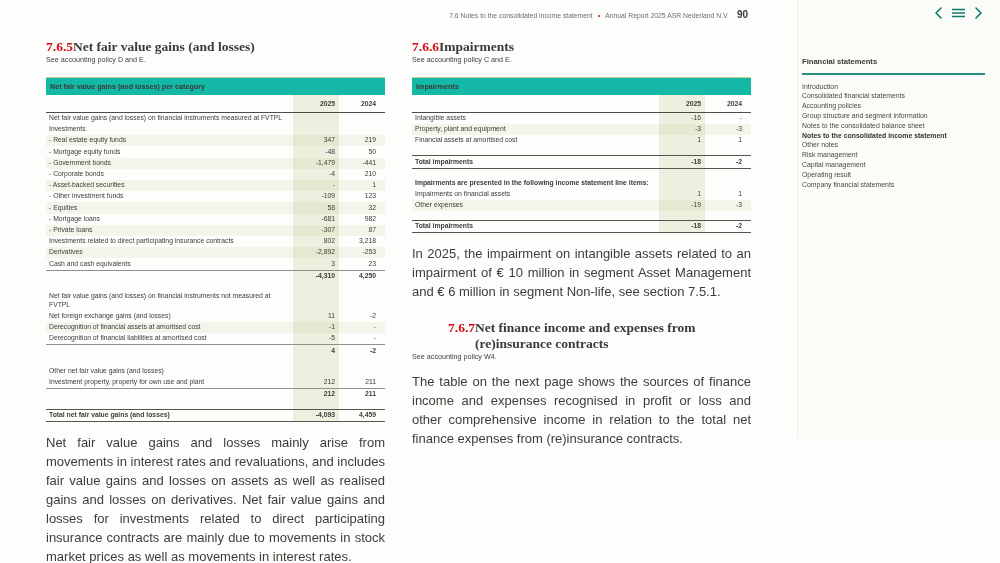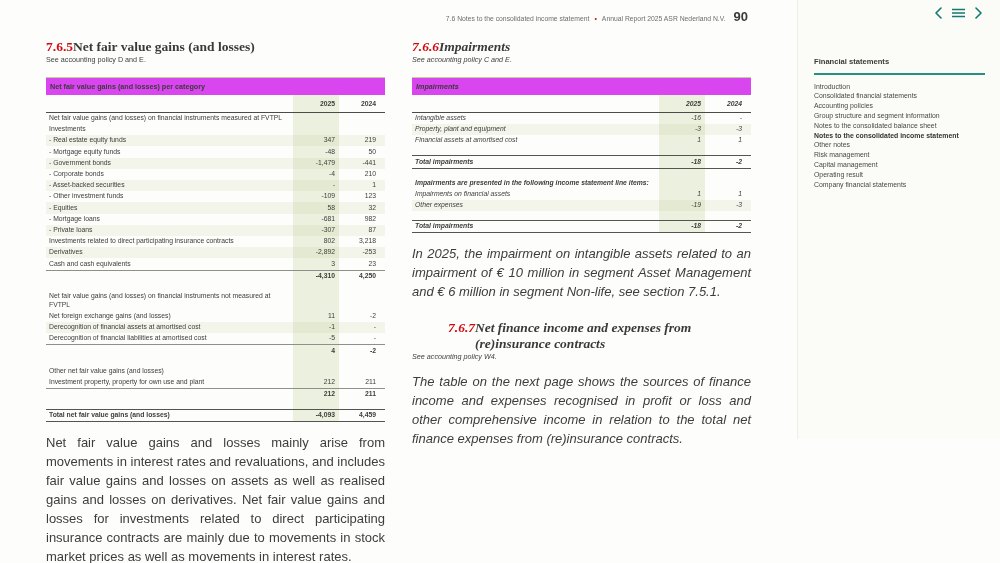--- a/index.html
+++ b/index.html
@@ -2,49 +2,49 @@
 <html><head>
 <meta charset="utf-8">
 <style>
   * { margin:0; padding:0; box-sizing:border-box; }
   html,body { width:1000px; height:563px; overflow:hidden; }
   body { font-family:"Liberation Sans", sans-serif; background:#fdfdfb; color:#3d3d3b; position:relative; }
 
   
   .topline { position:absolute; top:9px; left:0; width:748px; text-align:right; font-size:6.8px; color:#6e6e6c; }
   .topline .bullet { color:#d20a11; margin:0 5px; font-size:7px; }
-  .topline .pageno { font-weight:bold; font-size:13px; color:#3a3a38; margin-left:8px;margin-top:14px; }
+  .topline .pageno { font-weight:bold; font-size:10px; color:#3a3a38; margin-left:8px;margin-top:14px; }
 
   
   .nav-controls { position:absolute; top:7px; right:17px; display:flex; align-items:center; gap:10px; z-index:5; }
   .nav-btn { background:none; border:0; padding:0; color:#127a70; cursor:pointer; display:flex; align-items:center; }
 
   
-  .sidebar { position:absolute; left:797px; top:0; width:203px; height:439px; background:#fbfbf7; border-left:1px solid #efefe9; padding:57px 15px 0 16px; }
+  .sidebar { position:absolute; left:797px; top:0; width:203px; height:439px; background:#fbfbf7; border-left:1px solid #efefe9; padding:57px 15px 0 4px; }
   .sidebar-title { font-size:7.6px; font-weight:bold; color:#3a3a38; padding-bottom:7px; border-bottom:2px solid #2a8f83; }
   .sidebar-list { margin-top:7px; }
   .sidebar-item { font-size:6.9px; color:#474745; padding:0.6px 0; line-height:1.25; cursor:pointer; }
   .sidebar-item.active { font-weight:bold; color:#333331; }
 
   
   .col { position:absolute; top:38px; width:339px; }
   .col-left { left:46px; }
-  .col-mid { left:412px;font-style:italic; }
+  .col-mid { left:412px; }
 
   .section-h { font-family:"Liberation Serif","DejaVu Serif",serif; font-size:13.5px; font-weight:bold; color:#3a3a38; position:relative; padding-left:27px; line-height:1.18; margin-top:1px; }
   .section-h .num { position:absolute; left:0; top:0; color:#d20a11; }
   .section-h.second { margin-top:18px;margin-left:36px; }
 
   .policy { font-size:7.2px; color:#3d3d3b; }
   .para { font-size:13px; line-height:1.46; margin-top:12px; text-align:justify; color:#3d3d3b; }
   .para.tight { margin-top:10px; }
 
   
   .fin-table { display:block; width:100%; margin-top:13px; }
-  .t-title { background:#d946ef; border-top:1px solid #c3d09b; font-weight:bold; font-size:7.2px; color:#3a3a38; padding:4px 4px 4px 4px; }
+  .t-title { background:#14b8a6; border-top:1px solid #c3d09b; font-weight:bold; font-size:7.2px; color:#3a3a38; padding:4px 4px 4px 4px; }
   .t-row { display:flex; font-size:6.8px; line-height:1.3; color:#3d3d3b; }
   .t-label { flex:1; padding:1.2px 4px 1.2px 3px; }
   .t-val { width:46px; text-align:right; padding:1.2px 4px 1.2px 0; }
   .t-val.c1 { background:rgba(176,194,118,0.22); }
   .t-val.c2 { padding-right:9px; }
   .t-head { border-bottom:1px solid #4b4b49; }
   .t-head .t-val { font-weight:bold; padding-top:5px; padding-bottom:3px; }
   .t-row.stripe { background:#f3f5eb; }
   .t-row.gap { height:9px; }
   .t-row.gap .t-label, .t-row.gap .t-val { padding:0; }

